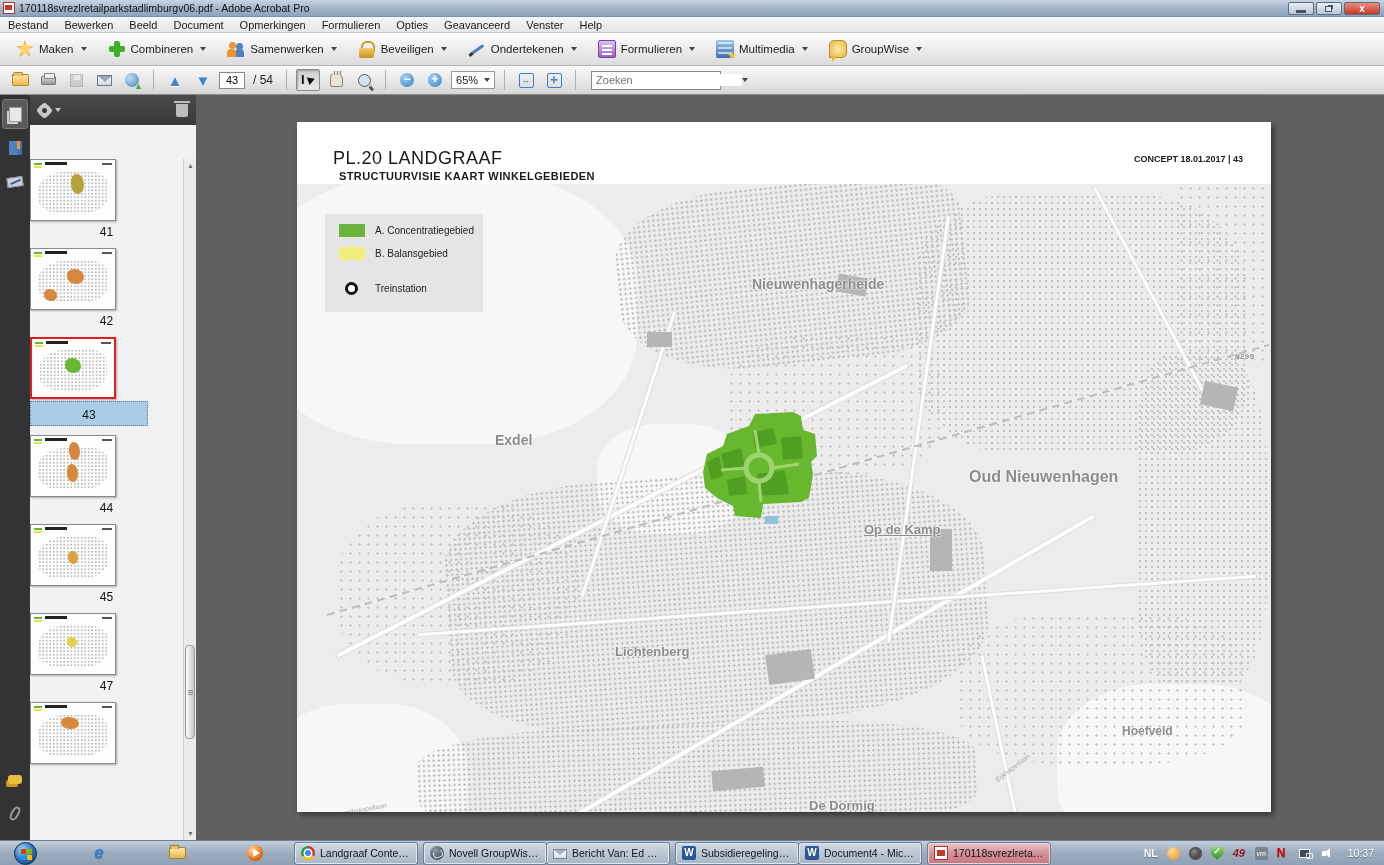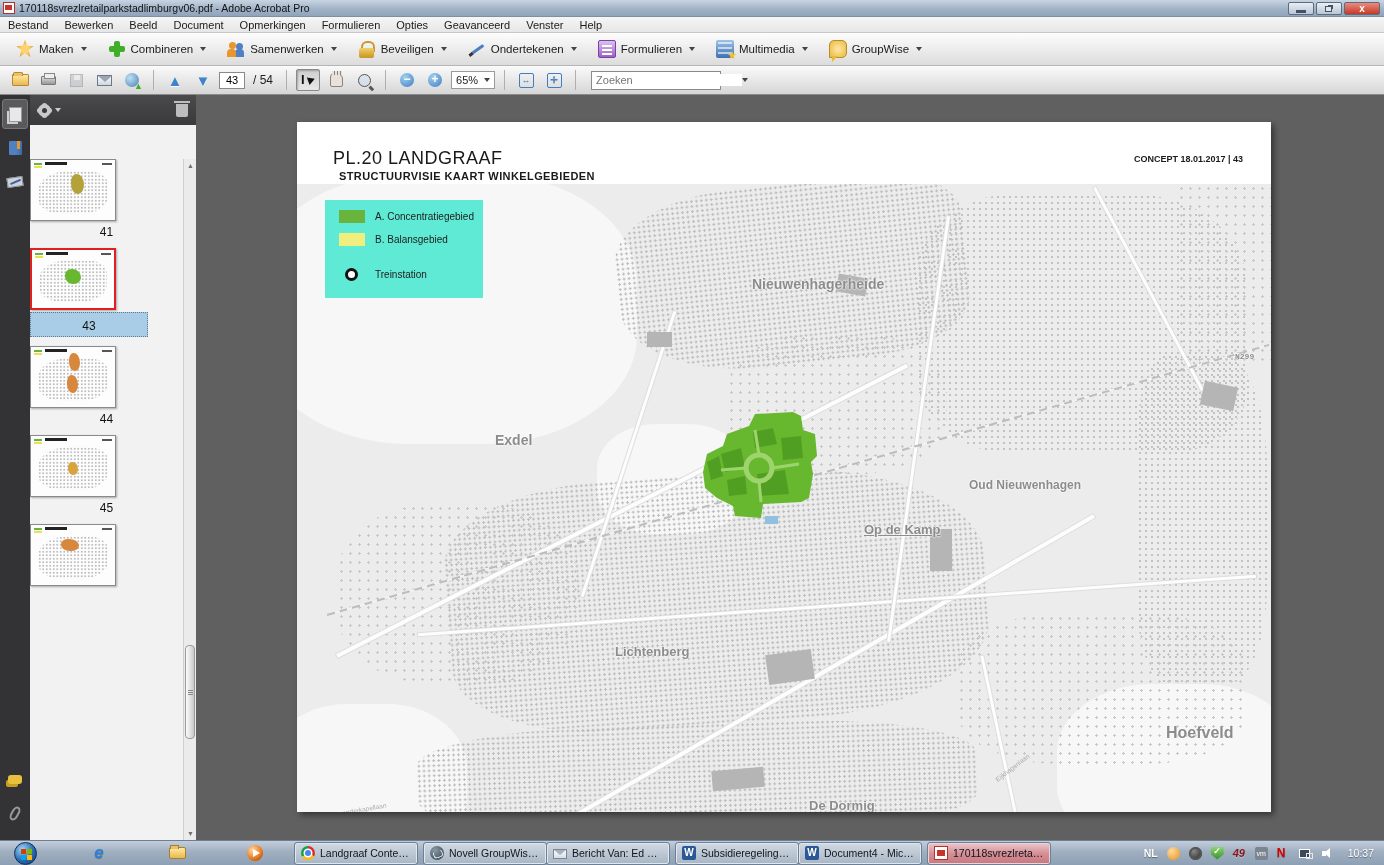--- a/index.html
+++ b/index.html
@@ -145,21 +145,21 @@
   .white-patch { position:absolute; background:#f7f7f7; border-radius:40%; }
   .urban { position:absolute; background:radial-gradient(#c2c2c2 1.1px, transparent 1.2px) 0 0/6px 6px; }
   .urban.d2 { background:radial-gradient(#bdbdbd 1.3px, transparent 1.4px) 0 0/5px 5px; }
   .urban.sparse { background:radial-gradient(#c8c8c8 1px, transparent 1.1px) 0 0/9px 9px; }
   .road { position:absolute; background:#fdfdfd; box-shadow:0 0 0 1px #dedede; }
   .rail { position:absolute; background:repeating-linear-gradient(90deg,#bdbdbd 0 8px,#f2f2f2 8px 13px); height:2px; }
   .bigbld { position:absolute; background:#b5b5b5; }
   .mlabel { position:absolute; font-weight:bold; color:#8c8c8c; text-shadow:0 0 2px #fff, 0 0 2px #fff; white-space:nowrap; }
   .mstreet { position:absolute; font-size:6.5px; color:#ababab; white-space:nowrap; font-weight:normal; }
 
-  #legendbox { position:absolute; left:28px; top:78px; width:158px; height:98px; background:#5eead4; }
+  #legendbox { position:absolute; left:28px; top:92px; width:158px; height:98px; background:#e5e5e5; }
   .legrow { display:flex; align-items:center; margin:10px 0 0 14px; gap:10px; }
   .legswatch { width:26px; height:13px; }
   .legrow span { font-size:10px; color:#222; }
   .station-dot { width:13px; height:13px; border:3px solid #111; border-radius:50%; background:#fff; margin-left:6px; }
   #legend-station { margin-top:22px; }
 
   
   #taskbar { position:absolute; left:0; top:840px; width:1384px; height:25px;
     background:linear-gradient(#c3cedb,#9fAFc0 45%,#8ea0b4); border-top:1px solid #6d7f94;
     display:flex; align-items:center; }
@@ -376,20 +376,33 @@
             <span class="leg"></span>
             <span class="ttl"></span>
             <span class="tr"></span>
             <span class="tex"></span>
           <span class="blob" style="left: 40px; top: 14px; width: 13px; height: 20px; background: rgb(179, 162, 58);"></span>
           </div>
         <div class="numwrap">
             <span class="thumbnum">41</span>
           </div>
       </div>
+      <div class="thumbitem">
+        <div class="minimap">
+            <span class="leg"></span>
+            <span class="ttl"></span>
+            <span class="tr"></span>
+            <span class="tex"></span>
+          <span class="blob" style="left: 36px; top: 20px; width: 17px; height: 15px; background: rgb(216, 136, 61);"></span>
+          <span class="blob" style="left: 13px; top: 40px; width: 13px; height: 12px; background: rgb(216, 136, 61);"></span>
+          </div>
+        <div class="numwrap">
+            <span class="thumbnum">42</span>
+          </div>
+      </div>
       <div class="thumbitem selected">
         <div class="minimap">
             <span class="leg"></span>
             <span class="ttl"></span>
             <span class="tr"></span>
             <span class="tex"></span>
           <span class="blob" style="left: 33px; top: 19px; width: 16px; height: 15px; background: rgb(103, 184, 46);"></span>
           </div>
         <div class="numwrap">
             <span class="thumbnum">43</span>
@@ -411,20 +424,32 @@
       <div class="thumbitem">
         <div class="minimap">
             <span class="leg"></span>
             <span class="ttl"></span>
             <span class="tr"></span>
             <span class="tex"></span>
           <span class="blob" style="left: 37px; top: 26px; width: 10px; height: 13px; background: rgb(216, 162, 61);"></span>
           </div>
         <div class="numwrap">
             <span class="thumbnum">45</span>
+          </div>
+      </div>
+      <div class="thumbitem">
+        <div class="minimap">
+            <span class="leg"></span>
+            <span class="ttl"></span>
+            <span class="tr"></span>
+            <span class="tex"></span>
+          <span class="blob" style="left: 36px; top: 23px; width: 10px; height: 10px; background: rgb(227, 210, 75);"></span>
+          </div>
+        <div class="numwrap">
+            <span class="thumbnum">47</span>
           </div>
       </div>
       <div class="thumbitem">
         <div class="minimap">
             <span class="leg"></span>
             <span class="ttl"></span>
             <span class="tr"></span>
             <span class="tex"></span>
           <span class="blob" style="left: 30px; top: 14px; width: 18px; height: 12px; background: rgb(216, 136, 61);"></span>
           </div>
@@ -493,24 +518,24 @@
             <path d="M62,45 L58,20"></path>
               <path d="M75,58 L102,54"></path>
               <path d="M62,71 L64,92"></path>
               <path d="M49,58 L24,60"></path>
           </g>
           <rect x="68" y="106" width="13" height="8" fill="#8fc0dd"></rect>
         </svg>
 
         <span class="mlabel" style="left:455px;top:92px;font-size:14px;">Nieuwenhagerheide</span>
         <span class="mlabel" style="left:198px;top:248px;font-size:14px;">Exdel</span>
-        <span class="mlabel" style="left:672px;top:294px;font-size:12px;text-align:right;">Oud Nieuwenhagen</span>
+        <span class="mlabel" style="left:672px;top:284px;font-size:16px;text-align:right;">Oud Nieuwenhagen</span>
         <span class="mlabel" style="left:567px;top:338px;font-size:13px;text-decoration:underline;">Op de Kamp</span>
         <span class="mlabel" style="left:318px;top:460px;font-size:13px;">Lichtenberg</span>
-        <span class="mlabel" style="left:825px;top:540px;font-size:16px;margin-left:44px;">Hoefveld</span>
+        <span class="mlabel" style="left:825px;top:540px;font-size:12px;">Hoefveld</span>
         <span class="mlabel" style="left:512px;top:614px;font-size:13px;">De Dormig</span>
 
         <span class="mlabel" style="left:938px;top:168px;font-size:8px;font-family:Liberation Mono, monospace;">N299</span>
         <span class="mstreet" style="left:38px;top:622px;transform:rotate(-10deg);">Leenderkapellaan</span>
         <span class="mstreet" style="left:695px;top:580px;transform:rotate(-38deg);">Eijkhagenlaan</span>
       </div>
 
       <div id="legendbox">
         <div class="legrow">
           <span class="legswatch" style="background: rgb(106, 179, 60);"></span>

